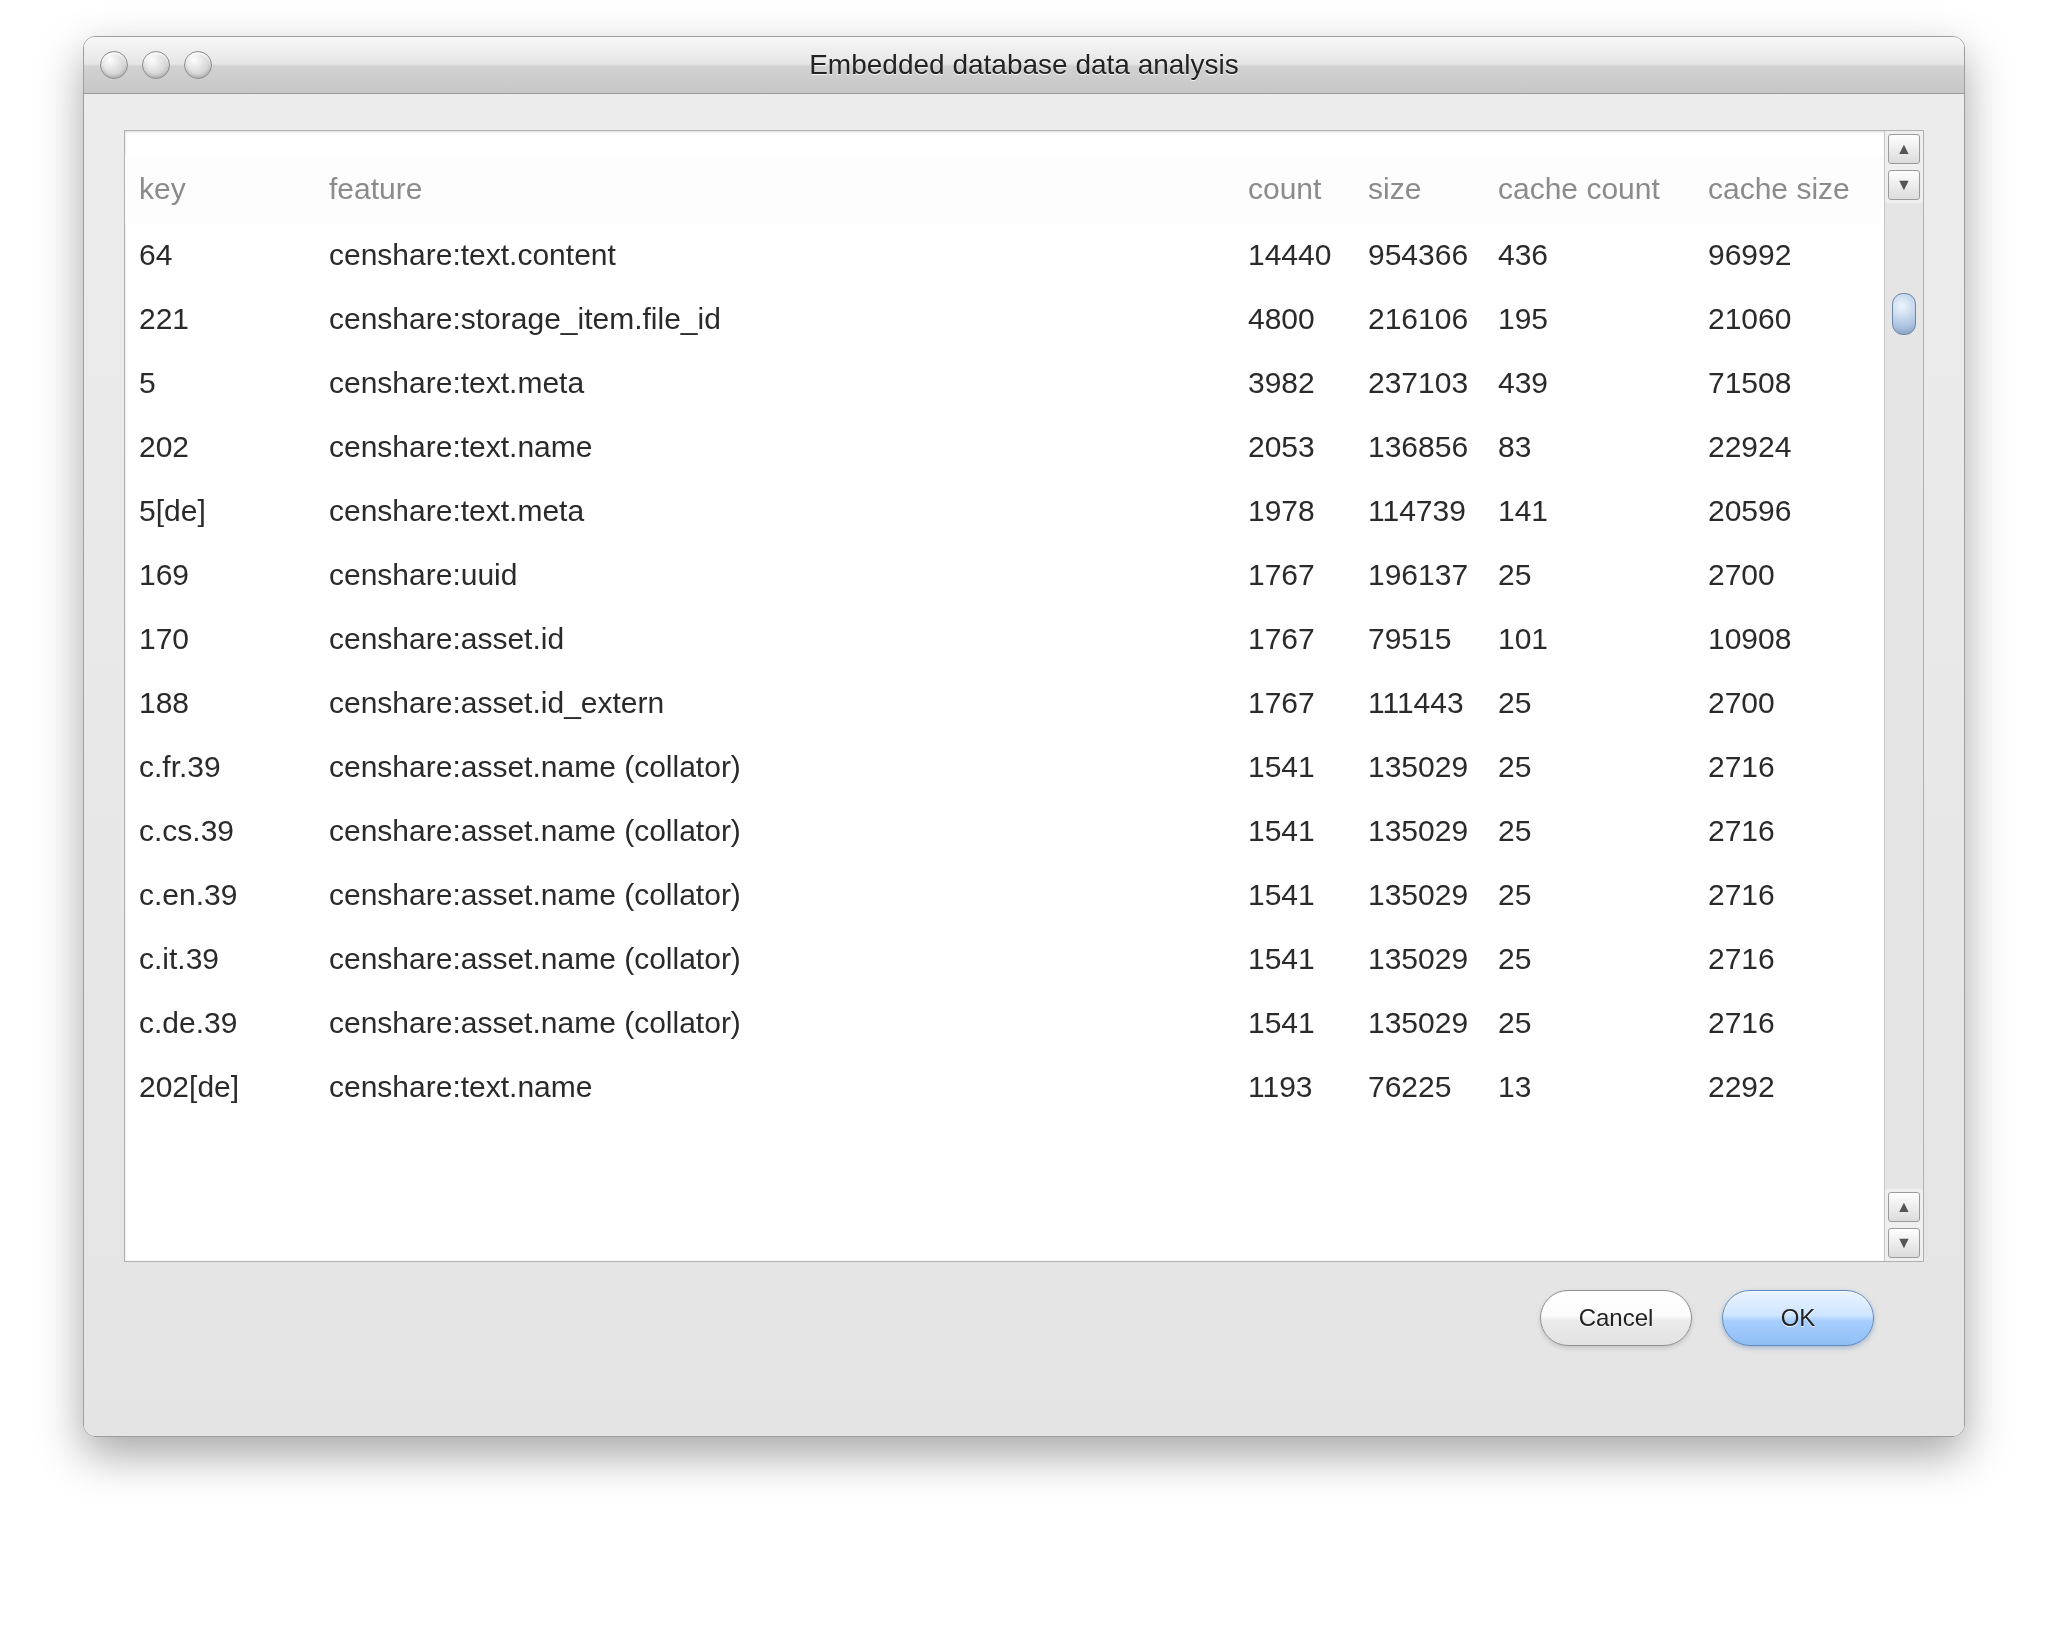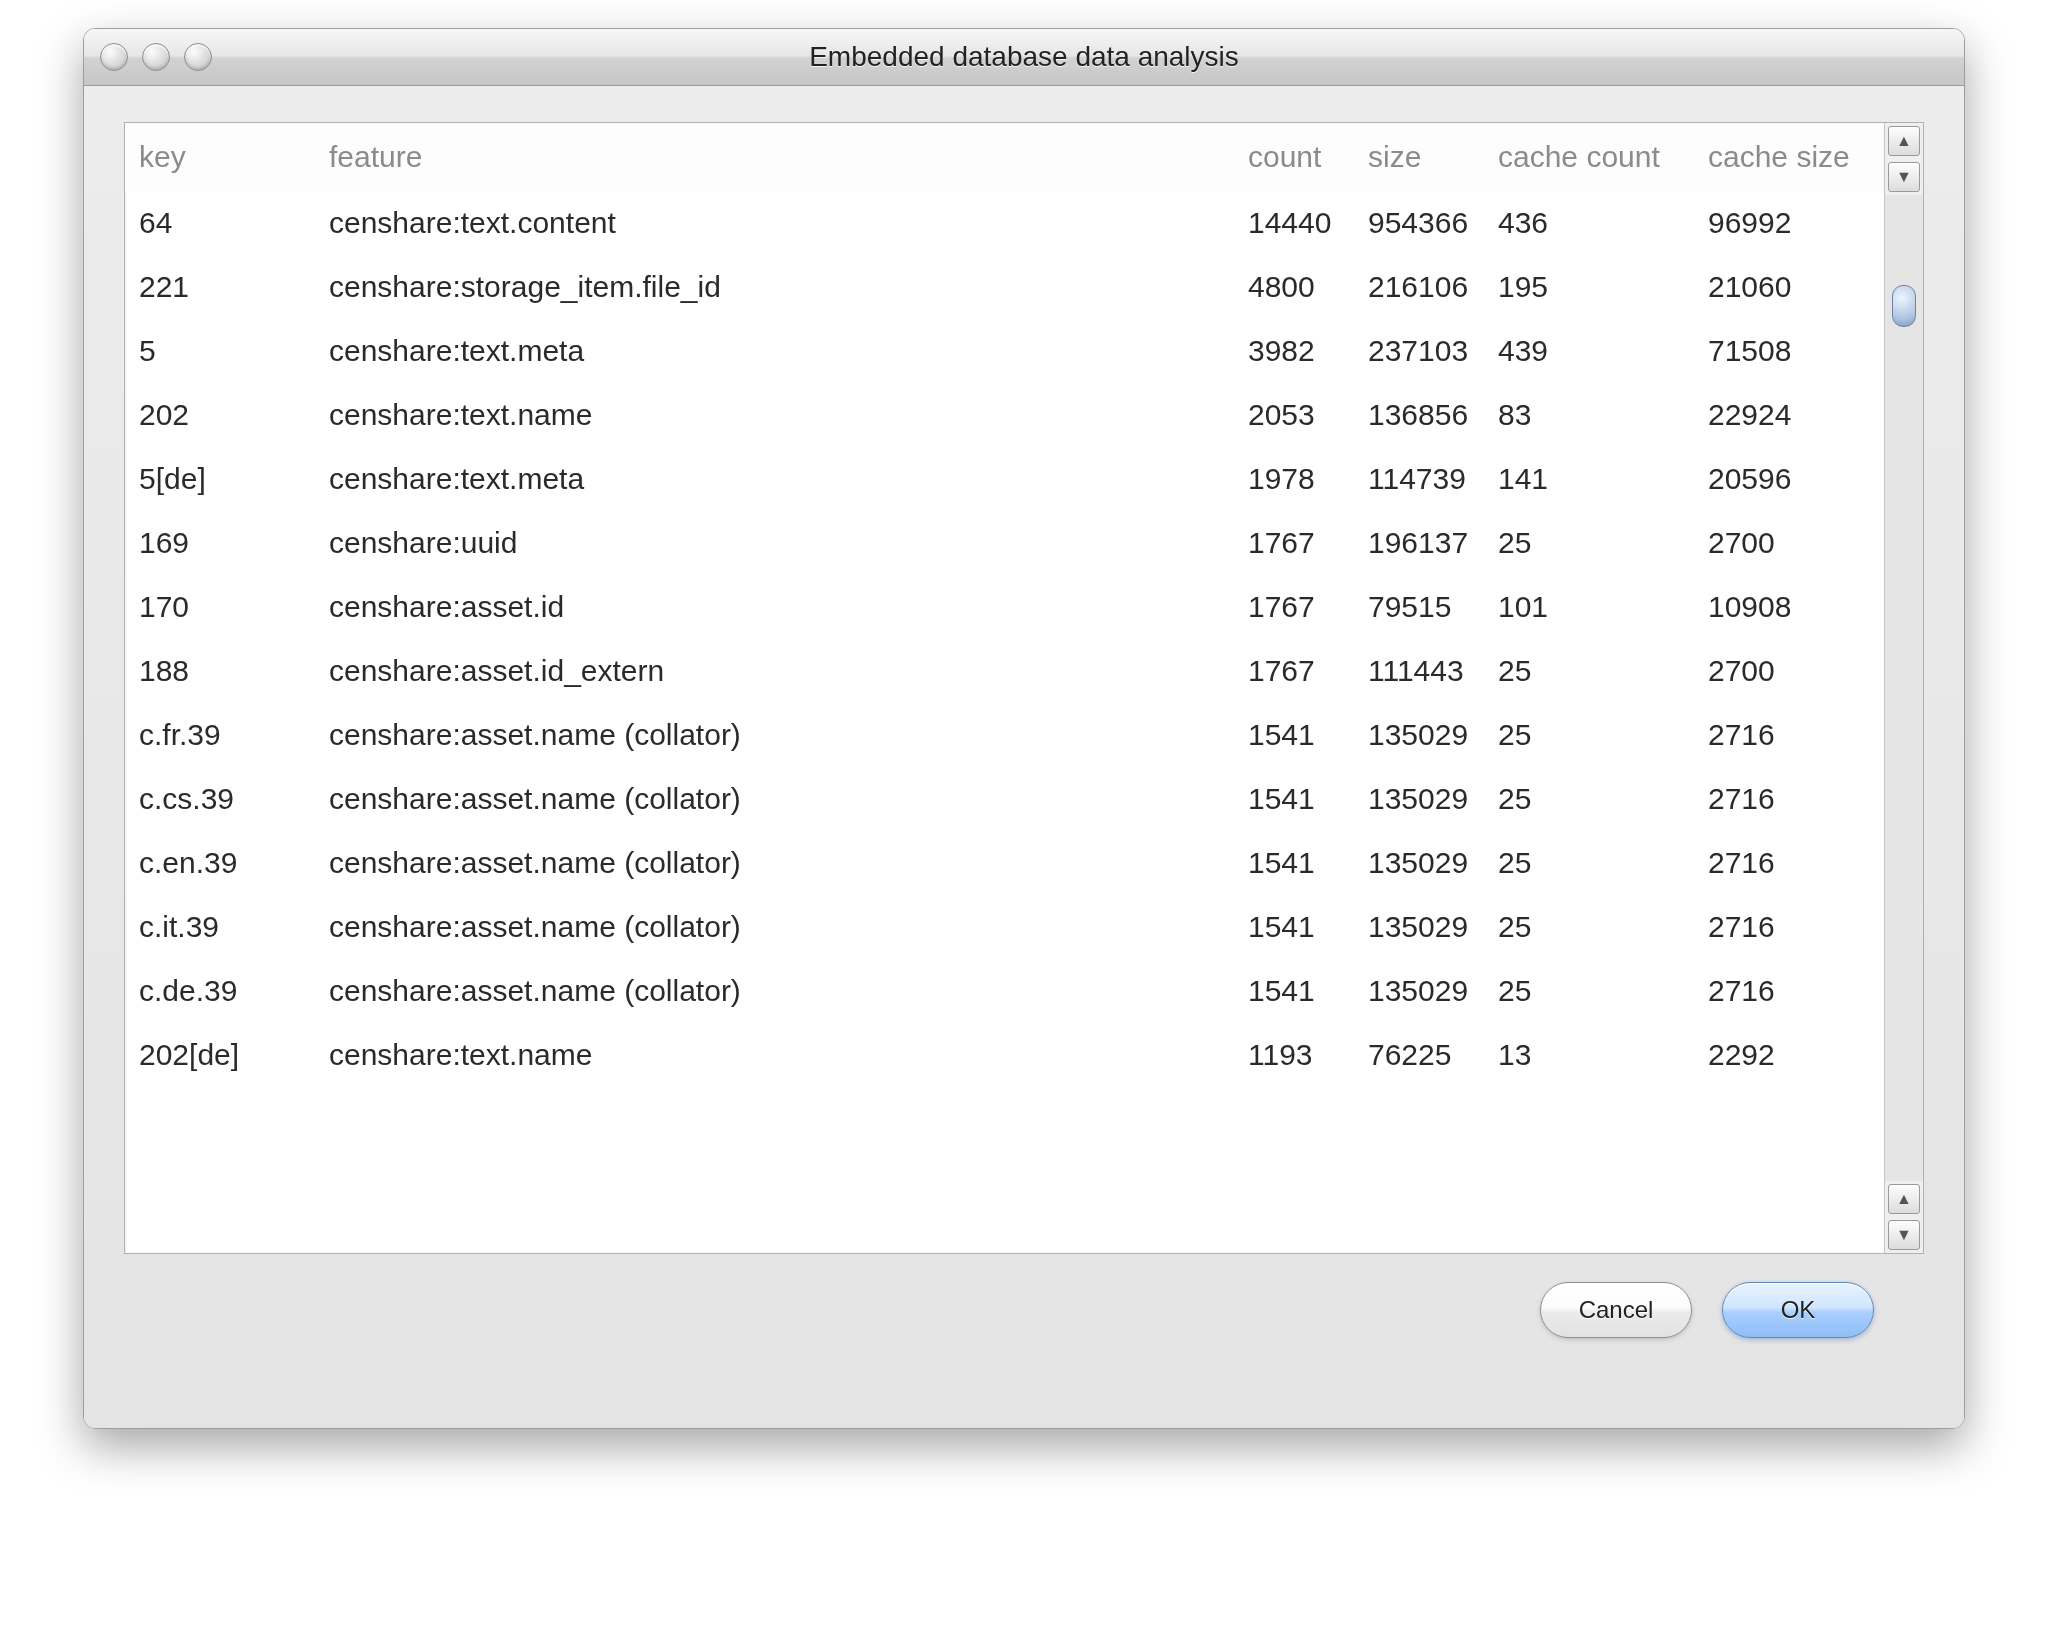--- a/index.html
+++ b/index.html
@@ -13,21 +13,21 @@
     color: #333;
     -webkit-font-smoothing: antialiased;
   }
 
   .backdrop {
     width: 2048px;
     height: 1629px;
     display: flex;
     align-items: flex-start;
     justify-content: center;
-    padding-top: 28px;
+    padding-top: 36px;
     box-sizing: border-box;
   }
 
   .window {
     width: 1880px;
     background: linear-gradient(to bottom, #ebebeb, #d7d7d7);
     border: 1px solid #9e9e9e;
     border-radius: 12px;
     box-shadow: 0 18px 45px rgba(0,0,0,0.35), 0 0 0 1px rgba(255,255,255,0.5) inset;
     overflow: hidden;
@@ -84,20 +84,21 @@
     flex: 1 1 auto;
     overflow: hidden;
     position: relative;
   }
 
   table.data {
     width: 100%;
     border-collapse: collapse;
     table-layout: fixed;
     font-size: 30px;
+    margin-top: 24px;
   }
   table.data th {
     text-align: left;
     font-weight: 400;
     color: #8b8b8b;
     padding: 10px 8px 10px 14px;
     height: 48px;
     white-space: nowrap;
     overflow: hidden;
     background: #fdfdfd;

